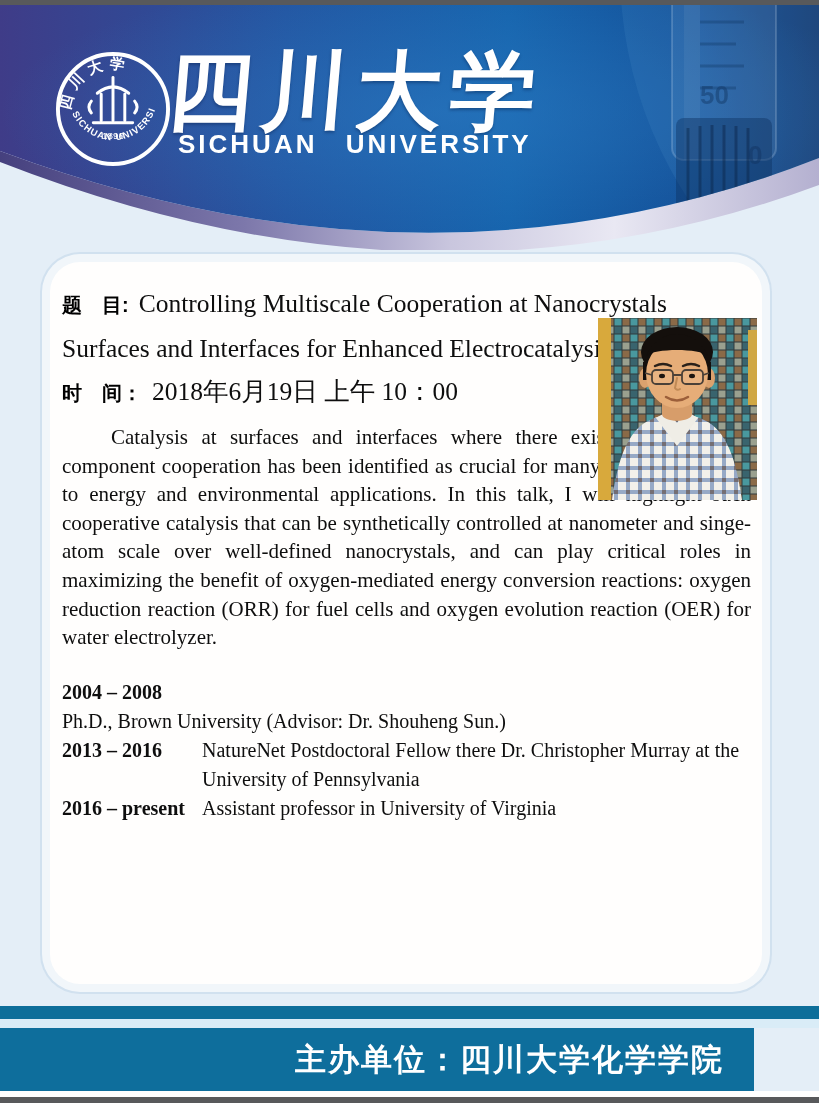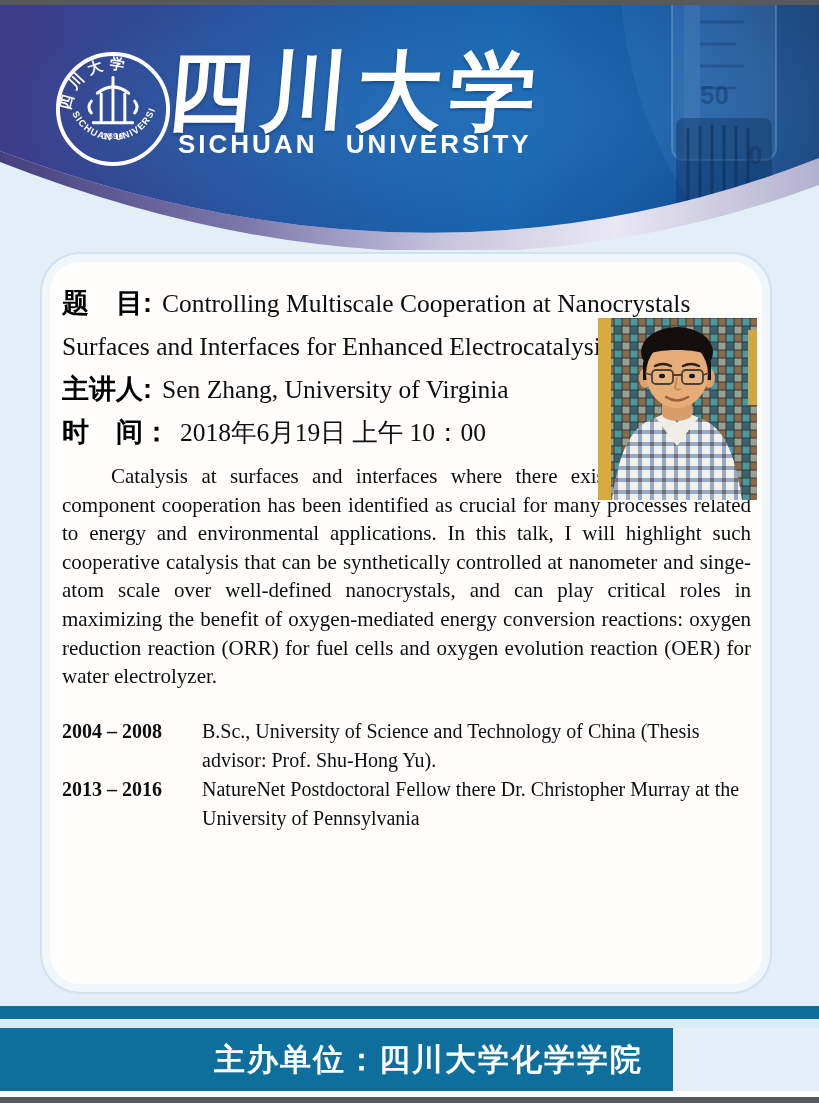--- a/index.html
+++ b/index.html
@@ -32,37 +32,37 @@
   .card{
     position:absolute;left:50px;top:262px;width:712px;height:722px;z-index:2;
     background:#fffefd;border-radius:30px;box-sizing:border-box;
     padding:20px 11px 0 12px;
     box-shadow:0 0 0 8px rgba(255,255,255,.7),0 0 0 10px rgba(186,208,228,.45);
   }
   .talk-info{position:relative;}
   .talk-info p{margin:0;font-size:25.5px;line-height:43px;}
   .title-line{width:660px;}
   .lbl{
-    font-family:"Liberation Sans",sans-serif;font-weight:bold;font-size:27px;
+    font-family:"Liberation Sans",sans-serif;font-weight:bold;font-size:20px;
     margin-right:10px;color:#000;text-align:right;
   }
   .photo{position:absolute;top:56px;right:5px;width:159px;height:182px;z-index:4;}
   .abstract{
     margin:8px 0 0 0;font-size:21px;line-height:28.6px;
     text-align:justify;text-indent:49px;
   }
   .bio{margin-top:26px;}
   .bio-row{display:flex;font-size:20px;line-height:29px;}
   .bio-row .period{font-weight:bold;min-width:126px;padding-right:14px;white-space:nowrap;}
   .bio-row .desc{flex:1;}
   
   .f-strip1{position:absolute;left:0;width:819px;top:1006px;height:13px;background:#0d6e9a;}
   .f-strip2{position:absolute;left:0;width:819px;top:1019px;height:9px;background:#d9ecf7;}
   .f-bar{
-    position:absolute;left:0;width:673px;top:1028px;height:63px;background:#0e6e9c;
+    position:absolute;left:0;width:754px;top:1028px;height:63px;background:#0e6e9c;
     color:#ffffff;font-size:31px;font-weight:bold;line-height:63px;
     text-align:right;box-sizing:border-box;padding-right:30px;letter-spacing:2px;
     font-family:Liberation Sans, sans-serif;
   }
   .f-white{position:absolute;left:0;width:819px;top:1091px;height:6px;background:#ffffff;}
   .f-dark{position:absolute;left:0;width:819px;top:1097px;height:6px;background:#58595b;}
 </style>
 </head>
 <body>
 
@@ -179,36 +179,39 @@
           <ellipse cx="64" cy="58" rx="3" ry="2.2" fill="#1c1510"></ellipse>
           <ellipse cx="94" cy="58" rx="3" ry="2.2" fill="#1c1510"></ellipse>
           <path d="M79,60 L77,70 Q79,73 82,71" stroke="#c08a56" stroke-width="2" fill="none" stroke-linecap="round"></path>
           <path d="M68,79 Q79,86 90,79" stroke="#9c5f3a" stroke-width="2.5" fill="none" stroke-linecap="round"></path>
         </g>
       </svg>
     </div>
 
     <div class="talk-info">
       <p class="title-line"><span class="lbl">题　目:</span><span>Controlling Multiscale Cooperation at Nanocrystals Surfaces and Interfaces for Enhanced Electrocatalysis</span></p>
-      <p><span class="lbl">主讲人:</span><span>Sen Zhang, University of Virginia</span></p>
       <p><span class="lbl">时　间：</span><span>2018年6月19日 上午 10：00</span></p>
     </div>
 
     <p class="abstract">Catalysis at surfaces and interfaces where there exists bi- or multi-component cooperation has been identified as crucial for many processes related to energy and environmental applications. In this talk, I will highlight such cooperative catalysis that can be synthetically controlled at nanometer and singe-atom scale over well-defined nanocrystals, and can play critical roles in maximizing the benefit of oxygen-mediated energy conversion reactions: oxygen reduction reaction (ORR) for fuel cells and oxygen evolution reaction (OER) for water electrolyzer.</p>
 
     <div class="bio">
       <div class="bio-row">
         <span class="period">2004 – 2008</span>
-        <span class="desc">B.Sc., University of Science and Technology of China (Thesis advisor: Prof. Shu-Hong Yu).</span>
-      </div>
-      <div class="bio-row">
+      </div>
+      <div class="bio-row">
+        <span class="desc">Ph.D., Brown University (Advisor: Dr. Shouheng Sun.)</span>
       </div>
       <div class="bio-row">
         <span class="period">2013 – 2016</span>
         <span class="desc">NatureNet Postdoctoral Fellow there Dr. Christopher Murray at the University of Pennsylvania</span>
+      </div>
+      <div class="bio-row">
+        <span class="period">2016 – present</span>
+        <span class="desc">Assistant professor in University of Virginia</span>
       </div>
     </div>
   </div>
 
   <div class="f-strip1"></div>
   <div class="f-strip2"></div>
   <div class="f-bar">
     <span>主办单位：四川大学化学学院</span>
   </div>
   <div class="f-white"></div>

